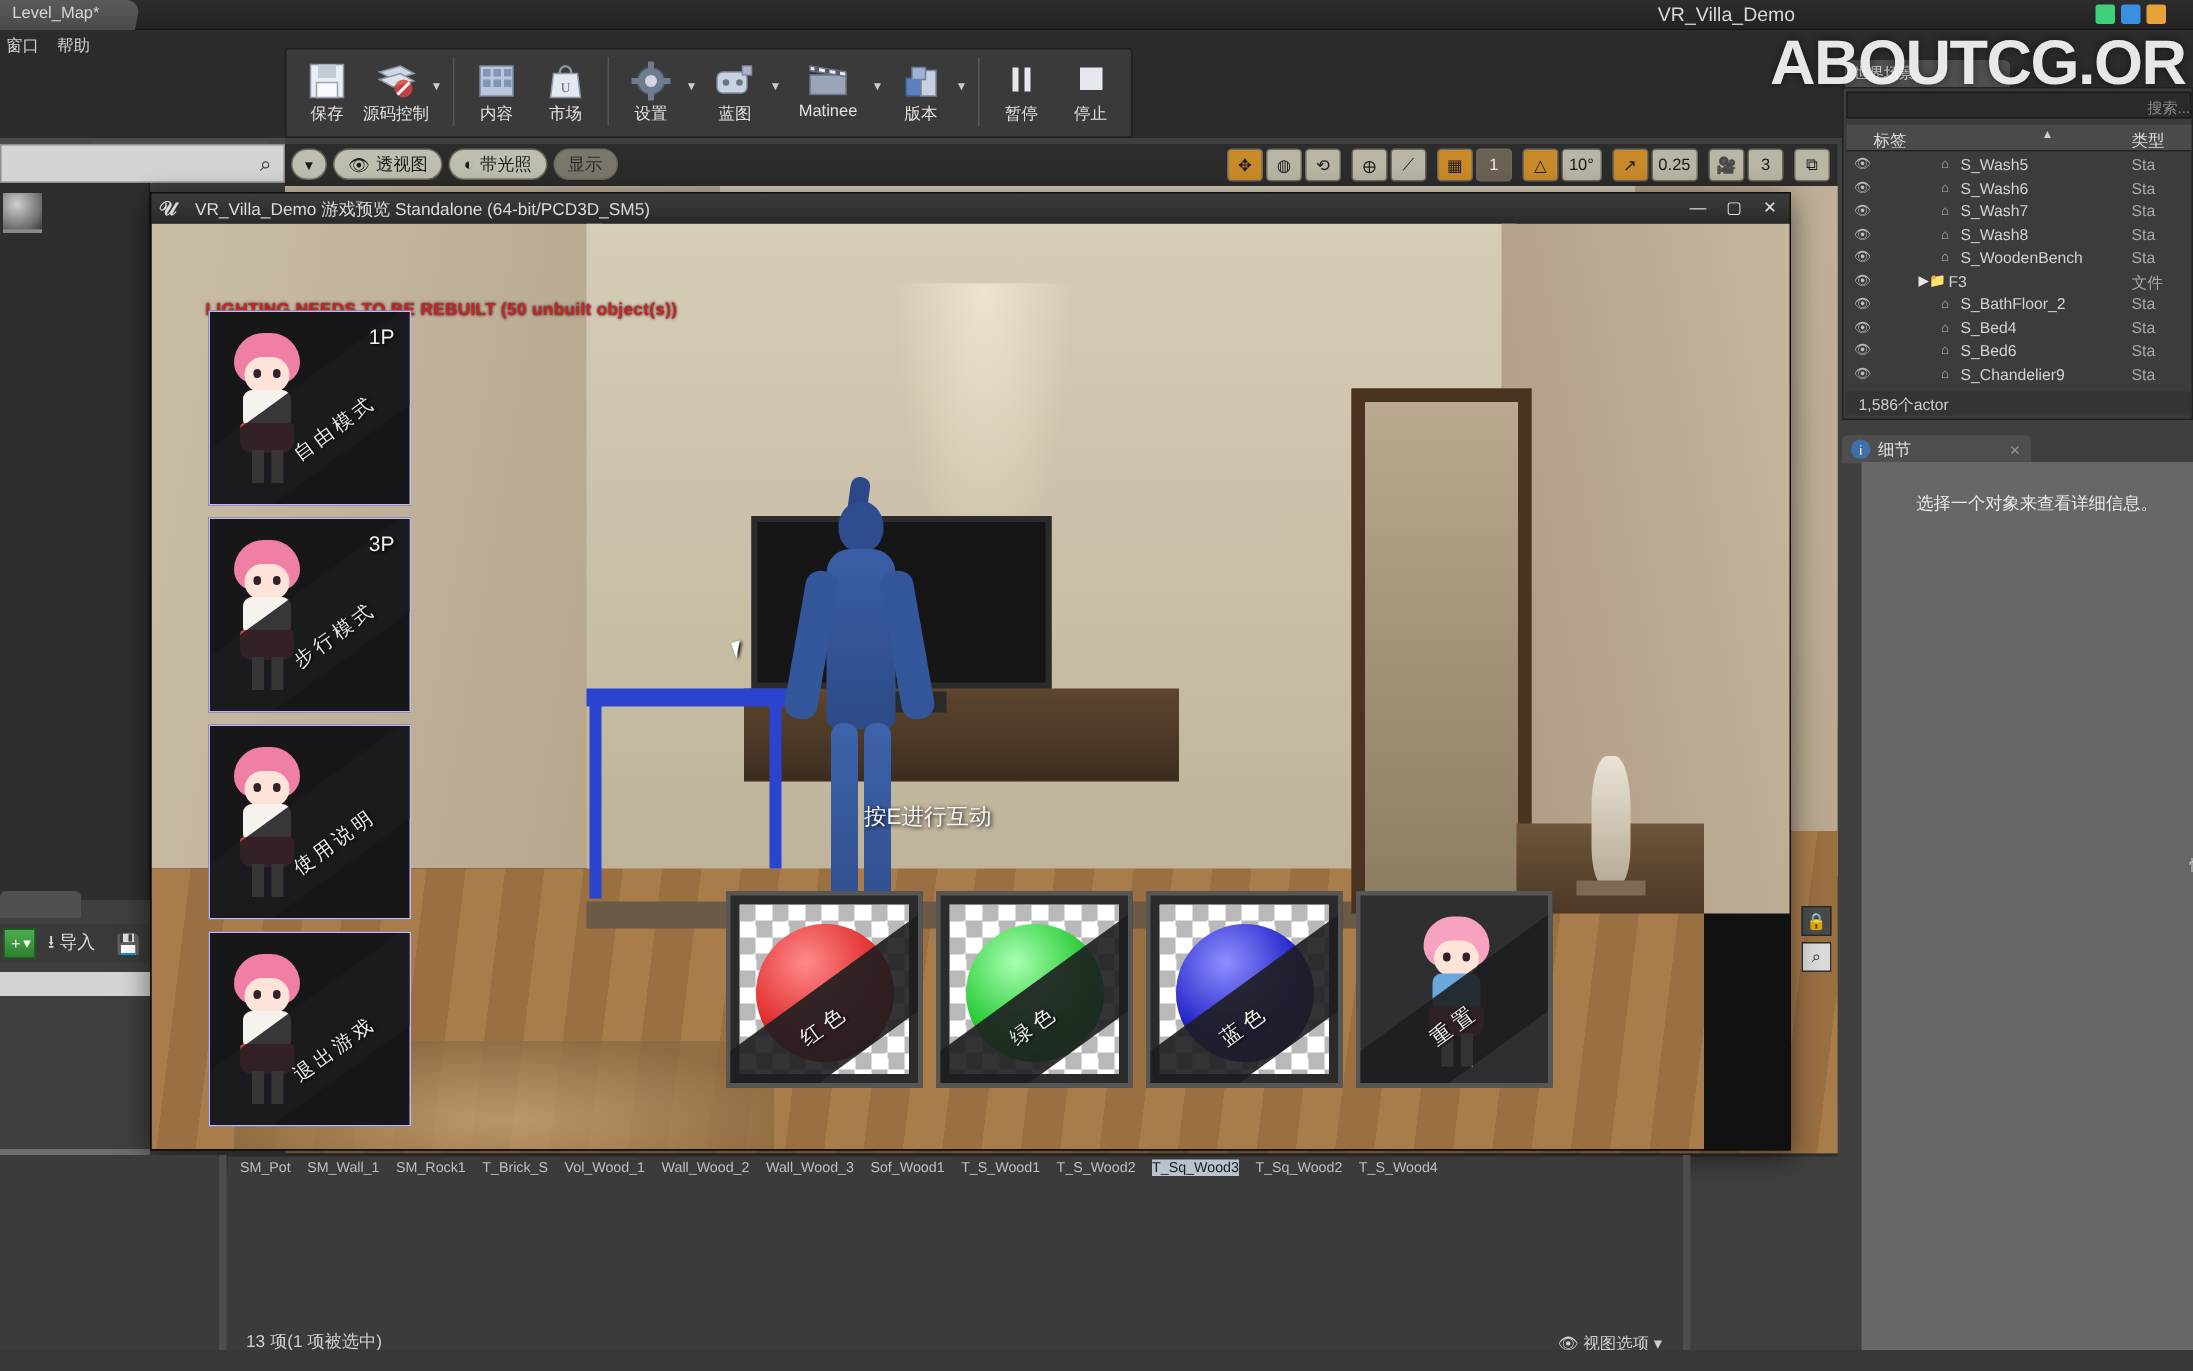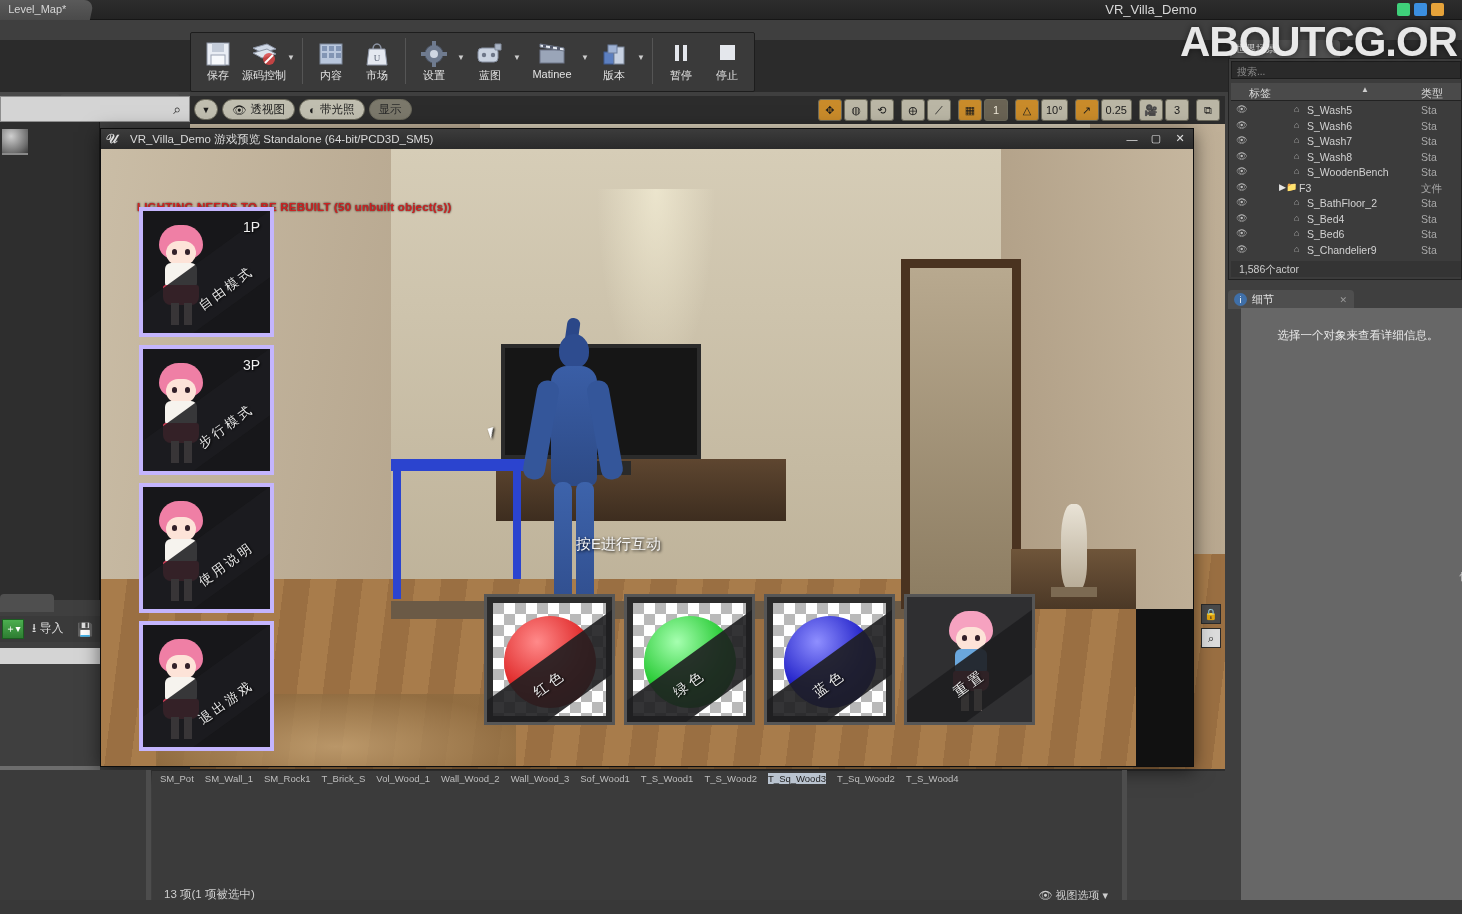--- a/index.html
+++ b/index.html
@@ -219,21 +219,21 @@
     transform: rotate(-18deg); filter: drop-shadow(1px 1px 1px #000); }
   .interact-text {
     position: absolute; left: 0; top: 386px; width: 1035px; text-align: center;
     color: #f4f4f4; font-size: 15px; text-shadow: 1px 1px 3px #000;
   }
 
   
   .menucards { position: absolute; left: 38px; top: 58px; }
   .mcard {
     position: relative; width: 135px; height: 130px; margin-bottom: 8px;
-    background: #17171a; border: 4px solid #c4b5fd; overflow: hidden;
+    background: #17171a; border: 1px solid #c4b5fd; overflow: hidden;
   }
   .mcard .chibi { position: absolute; left: 10px; top: 14px; width: 56px; height: 100px; }
   .mcard .slash {
     position: absolute; left: -30px; top: 40px; width: 220px; height: 54px;
     background: rgba(28,28,32,.88); transform: rotate(-36deg);
   }
   .mcard .slash-txt {
     position: absolute; left: 46px; top: 52px; width: 120px;
     color: #e9e9e9; font-size: 13px; transform: rotate(-36deg);
     letter-spacing: 3px; text-shadow: 1px 1px 2px #000;
@@ -317,20 +317,21 @@
     border-top-left-radius: 4px; border-top-right-radius: 4px;
   }
   .wo-panel {
     position: absolute; left: 1228px; top: 58px; width: 234px; height: 222px;
     background: #3c3c3c; border: 1px solid #222;
   }
   .wo-search {
     position: absolute; left: 2px; top: 2px; width: 230px; height: 18px;
     background: #2a2a2a; border: 1px solid #1c1c1c; color: #8a8a8a; font-size: 10px;
     padding: 3px 0 0 5px;
+    text-align: right;
   }
   .wo-header {
     position: absolute; left: 2px; top: 24px; width: 230px; height: 18px;
     background: #4a4a4a; border-bottom: 1px solid #222; color:#dcdcdc; font-size: 11px;
   }
   .wo-header .h1 { position: absolute; left: 18px; top: 3px; }
   .wo-header .h2 { position: absolute; left: 190px; top: 3px; }
   .wo-header .sortarrow { position: absolute; left: 130px; top: 2px; font-size: 8px; color: #cfcfcf; }
   .wo-rows { position: absolute; left: 2px; top: 44px; width: 230px; }
   .wo-row { position: relative; height: 15.5px; font-size: 10.5px; color: #d2d2d2; }
@@ -404,20 +405,24 @@
     <div class="win-title">
       <span class="win-title-inner">VR_Villa_Demo</span>
     </div>
     <div class="title-badges">
       <div class="badge-sq" style="background:#3fd07a"></div>
       <div class="badge-sq" style="background:#3b8fe0"></div>
       <div class="badge-sq" style="background:#e6a33a"></div>
     </div>
   </div>
 
+  <div class="menubar">
+    <div class="mi" style="left:4px">窗口</div>
+    <div class="mi" style="left:38px">帮助</div>
+  </div>
 
   <div class="assetstrip">
     <div class="cell">⛰</div>
     <div class="cell">🌿</div>
     <div class="cell">📦</div>
   </div>
   <div class="tabstub"></div>
   <div class="searchbar">
     <span class="mag">⌕</span>
   </div>

